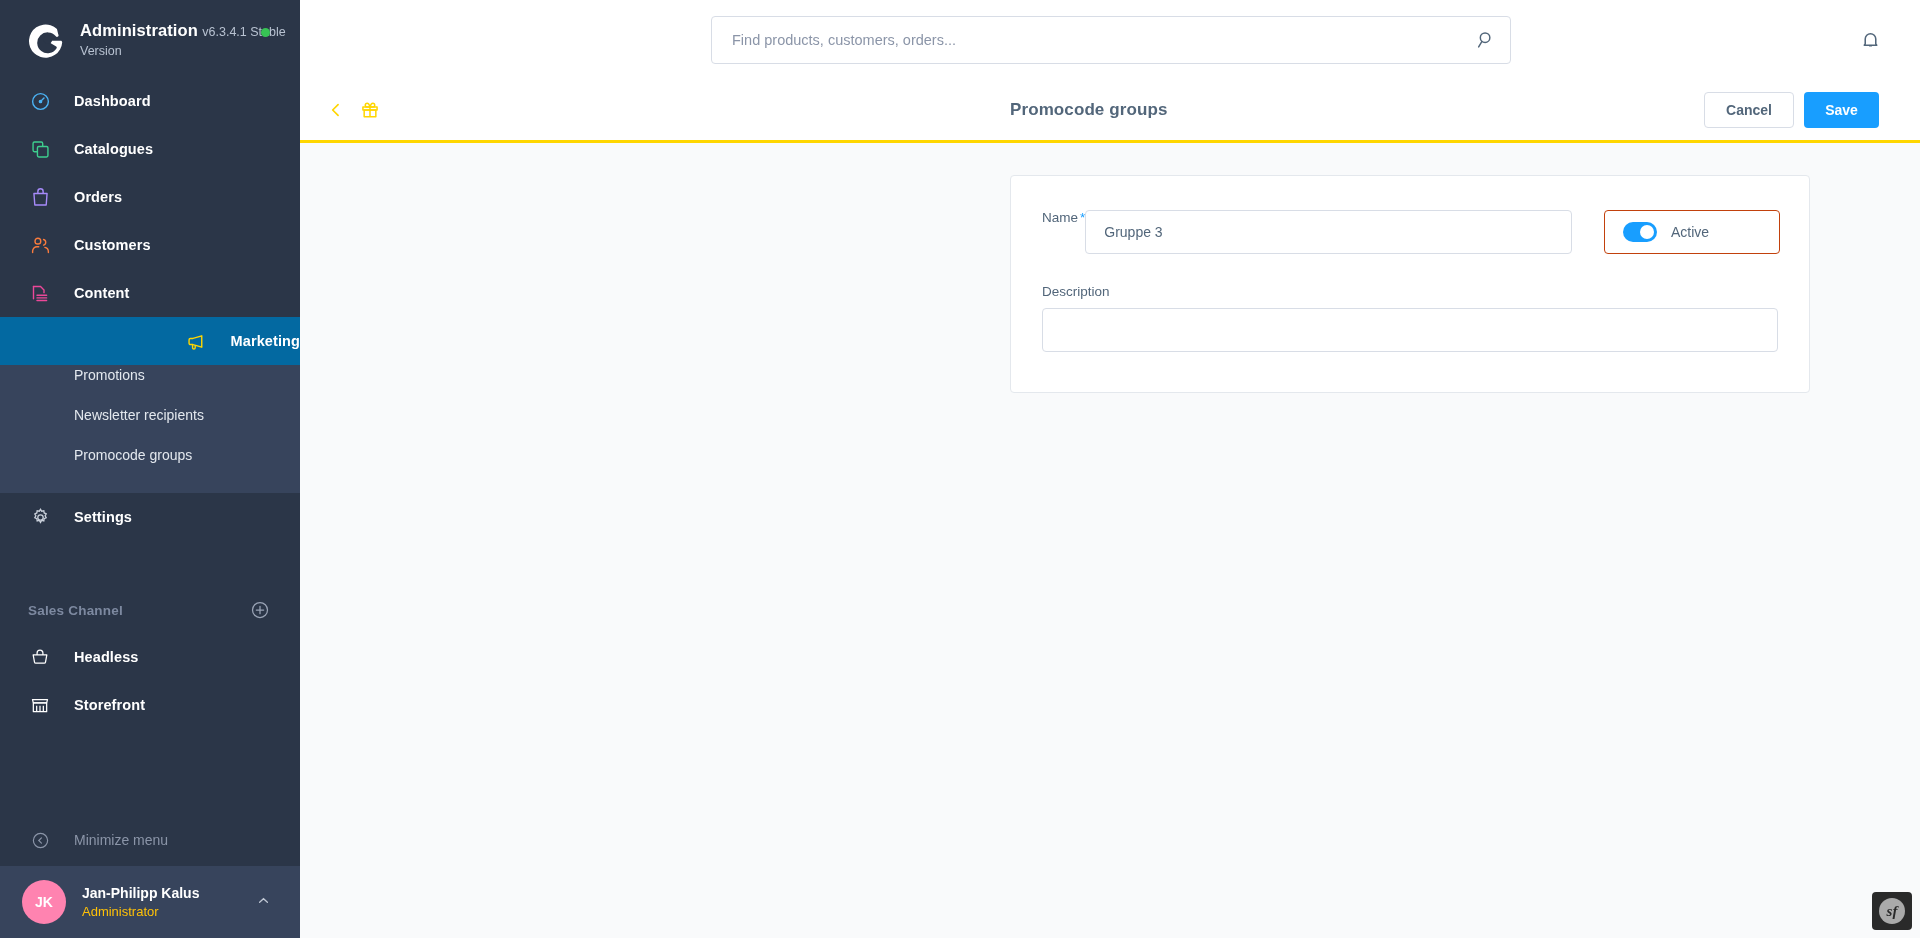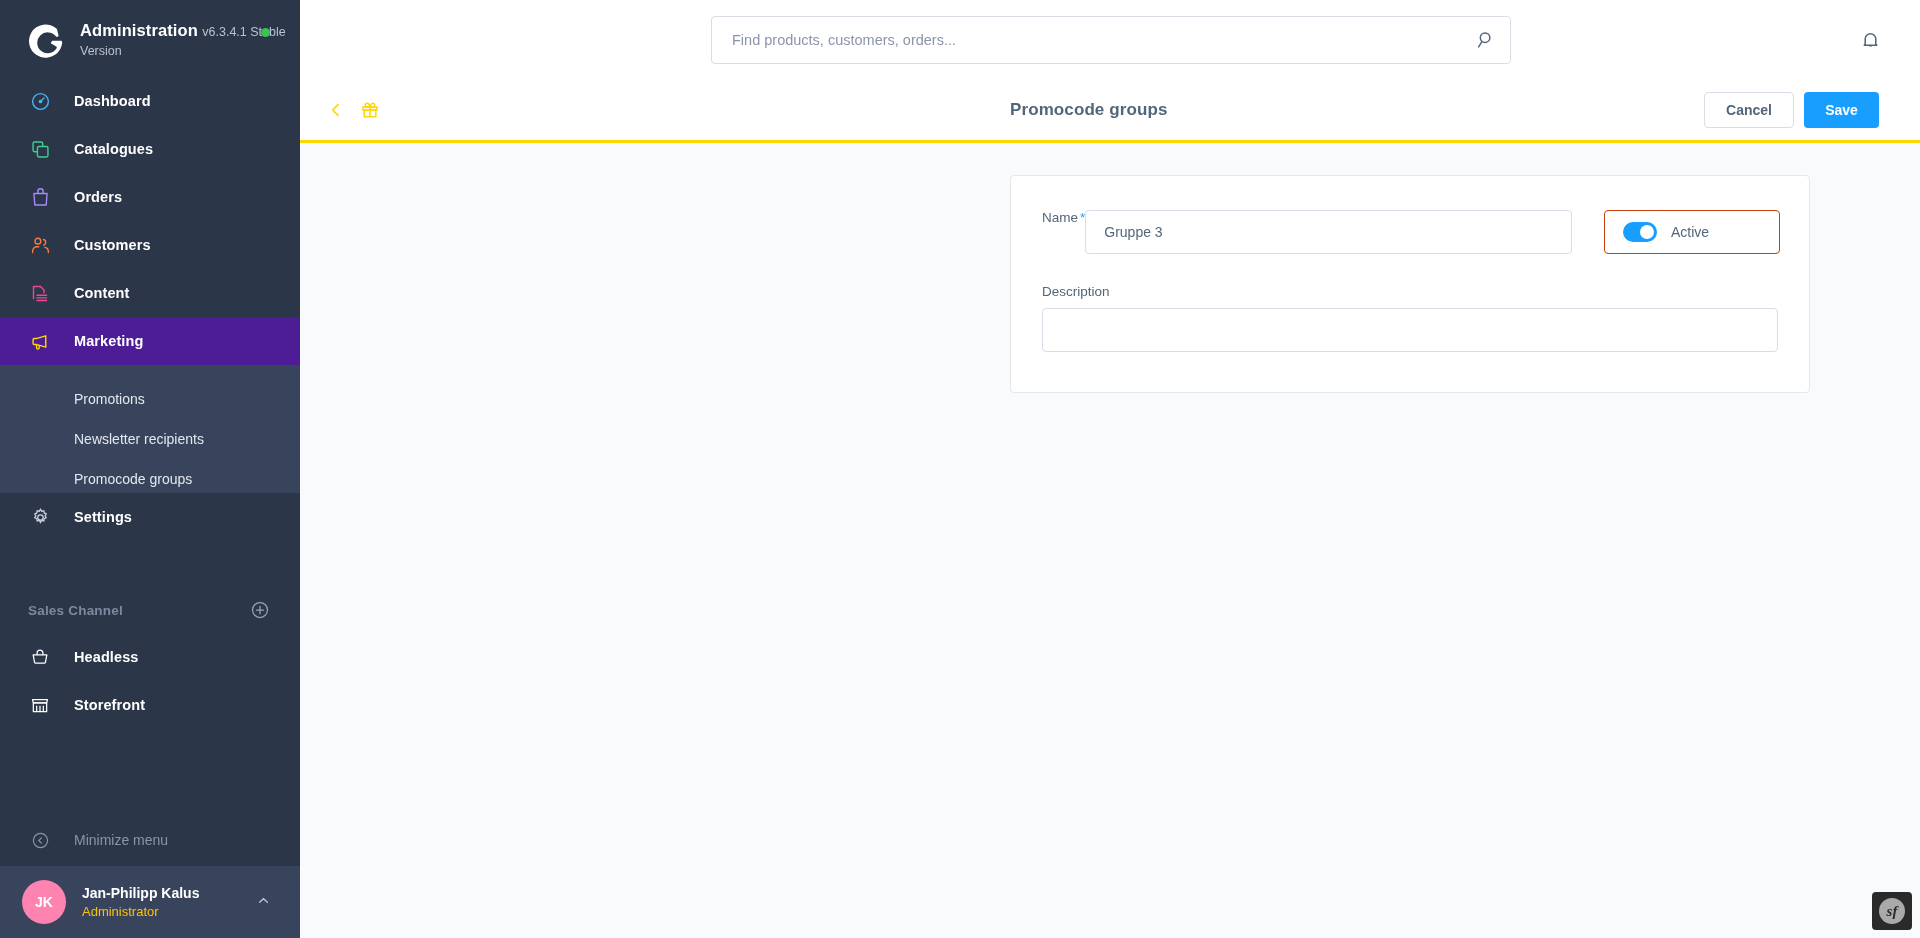--- a/index.html
+++ b/index.html
@@ -38,32 +38,32 @@
     width: 9px; height: 9px; border-radius: 50%;
     background: #37c454;
   }
 
   .nav { display: flex; flex-direction: column; }
   .nav-item {
     display: flex; align-items: center;
     height: 48px; padding-left: 28px;
     cursor: pointer; position: relative;
   }
-  .nav-item.active { background: #4c1d95; }
+  .nav-item.active { background: #0369a1; justify-content: flex-end; }
   .nav-icon {
     width: 24px; height: 24px; flex: 0 0 24px;
     display: flex; align-items: center; justify-content: center;
   }
   .nav-label {
     margin-left: 22px; color: #ffffff;
     font-size: 14.5px; font-weight: bold; letter-spacing: .1px;
   }
   .submenu { background: #37445c; padding: 2px 0 6px 0; }
   .sub-item {
-    display: flex; align-items: flex-end;
+    display: flex; align-items: flex-start;
     height: 40px; padding-left: 74px;
     cursor: pointer;
   }
   .sub-label {
     color: #e3e8ee; font-size: 14px; font-weight: normal;
   }
 
   .section-head {
     display: flex; align-items: center; justify-content: space-between;
     padding: 0 30px 0 28px; height: 46px;

